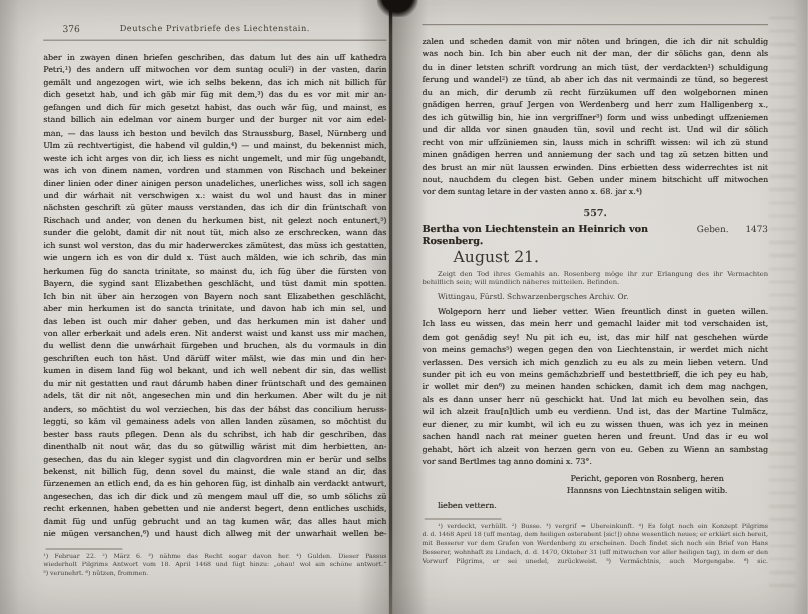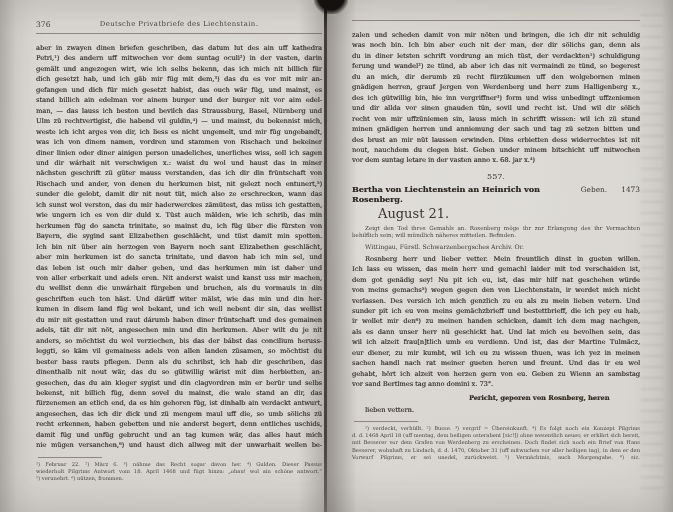--- a/index.html
+++ b/index.html
@@ -10,41 +10,41 @@
       radial-gradient(ellipse at 78% 40%, rgba(255,255,255,.12), transparent 55%),
       linear-gradient(to right,#cfccc7 0,#d8d5d0 5%,#d9d6d1 46%,#d4d1cc 50%,#dad7d2 56%,#d8d5d0 94%,#d2cfca 100%);
     box-shadow:inset 0 0 46px rgba(40,35,30,.22);
     font-family:"DejaVu Serif", serif;color:#3a342d;
   }
   .page{position:absolute;top:0;}
   .page.left{left:36px;top:20px;width:286px;}
   .page.right{left:352px;top:18px;width:288px;}
   .runhead{position:relative;height:11px;font-size:6.9px;color:#474138;letter-spacing:.4px;text-align:center;}
   .runhead .pagenum{position:absolute;top:0;font-size:7.6px;letter-spacing:0;}
-  .page.left .pagenum{left:0;}
+  .page.left .pagenum{left:16px;}
   .page.right .pagenum{right:0;}
   .rh-rule{height:1px;background:#8d8混7f;background:#8d877f;margin-top:2px;}
   .bodyblock{margin-top:9px;}
   .line{font-size:6.6px;line-height:10.45px;white-space:normal;
         text-align:justify;text-align-last:justify;overflow:hidden;}
   .line.short{text-align-last:auto;}
   .fraktur .line{color:#332d26;text-shadow:.35px 0 0 rgba(45,38,30,.55);}
   .ind .line:first-child{text-indent:13px;}
   .footnotes .line{font-size:5.2px;line-height:7.2px;color:#45403a;text-shadow:none;}
   .fn-rule{width:64px;height:1px;background:#8d877f;margin:6px 0 3px 2px;}
   
-  .ltr-num{font-size:8px;text-align:center;margin:6px 0 3px 0;color:#3a342d;}
+  .ltr-num{font-size:8px;text-align:center;margin:6px 0 3px 0;color:#3a342d;font-weight:bold;}
   .ltr-head{display:flex;align-items:baseline;}
   .ltr-title{font-size:8px;font-weight:bold;color:#2e2822;text-shadow:.3px 0 0 rgba(40,33,26,.5);}
   .ltr-place{margin-left:auto;font-size:7.4px;}
   .ltr-year{margin-left:14px;font-size:7.4px;}
   .ltr-date2{font-size:13px;margin:2px 0 4px 26px;}
   .regest .line{font-size:5.6px;line-height:7.4px;color:#45403a;text-shadow:none;}
   .source{font-size:6.2px;line-height:9px;text-indent:13px;margin:2px 0 3px 0;color:#3e3831;}
-  .sig{width:62%;margin:3px 4% 2px auto;text-align:center;font-weight:bold;}
+  .sig{width:62%;margin:3px 4% 2px auto;text-align:center;}
   .sig .line{text-align:center;text-align-last:center;font-size:6.6px;line-height:10px;}
   
   .artifact{position:absolute;pointer-events:none;}
   .gutter-line{left:324px;top:0;bottom:0;width:3px;
     background:linear-gradient(to bottom,#15120f,#413c36 6%,#4e4842 45%,#45403a 85%,#6b655d);
     filter:blur(.5px);}
   .gutter-shadow-right{left:327px;top:0;bottom:0;width:30px;
     background:linear-gradient(to right,rgba(58,52,45,.40),rgba(58,52,45,0));}
   .gutter-shadow-left{left:298px;top:0;bottom:0;width:26px;
     background:linear-gradient(to left,rgba(58,52,45,.22),rgba(58,52,45,0));}
@@ -145,37 +145,38 @@
     <div class="ltr-date2">August 21.</div>
 
     <div class="regest ind">
         <div class="line">Zeigt den Tod ihres Gemahls an. Rosenberg möge ihr zur Erlangung des ihr Vermachten</div>
         <div class="line short">behilflich sein; will mündlich näheres mitteilen. Befinden.</div>
       </div>
 
     <div class="source">Wittingau, Fürstl. Schwarzenbergsches Archiv. Or.</div>
 
     <div class="fraktur ind">
-        <div class="line">Rosnberg herr und lieber vetter. Mein freuntlich dinst in gueten willen.</div>
+        <div class="line">Wolgeporn herr und lieber vetter. Wien freuntlich dinst in gueten willen.</div>
         <div class="line">Ich lass eu wissen, das mein herr und gemachl laider mit tod verschaiden ist,</div>
         <div class="line">dem got genädig sey! Nu pit ich eu, ist, das mir hilf nat geschehen würde</div>
         <div class="line">von meins gemachs⁵) wegen gegen den von Liechtenstain, ir werdet mich nicht</div>
         <div class="line">verlassen. Des versich ich mich genzlich zu eu als zu mein lieben vetern. Und</div>
         <div class="line">sunder pit ich eu von meins gemächzbrieff und bestettbrieff, die ich pey eu hab,</div>
         <div class="line">ir wollet mir den⁶) zu meinen handen schicken, damit ich dem mag nachgen,</div>
         <div class="line">als es dann unser herr nü geschickt hat. Und lat mich eu bevolhen sein, das</div>
         <div class="line">wil ich alzeit frau[n]tlich umb eu verdienn. Und ist, das der Martine Tulmäcz,</div>
         <div class="line">eur diener, zu mir kumbt, wil ich eu zu wissen thuen, was ich yez in meinen</div>
         <div class="line">sachen handl nach rat meiner gueten heren und freunt. Und das ir eu wol</div>
         <div class="line">gehabt, hört ich alzeit von herzen gern von eu. Geben zu Wienn an sambstag</div>
         <div class="line short">vor sand Bertlmes tag anno domini x. 73°.</div>
       </div>
 
     <div class="sig fraktur">
         <div class="line short">Pericht, geporen von Rosnberg, heren</div>
+        <div class="line short">Hannsns von Liechtnstain seligen witib.</div>
       </div>
 
     <div class="fraktur ind">
         <div class="line short">lieben vettern.</div>
       </div>
 
     <div class="fn-rule"></div>
     <div class="footnotes ind">
         <div class="line">¹) verdeckt, verhüllt. ²) Busse. ³) vergrif = Übereinkunft. ⁴) Es folgt noch ein Konzept Pilgrims</div>
         <div class="line">d. d. 1468 April 18 (uff mentag, dem heiligen osterabent [sic!]) ohne wesentlich neues; er erklärt sich bereit,</div>

